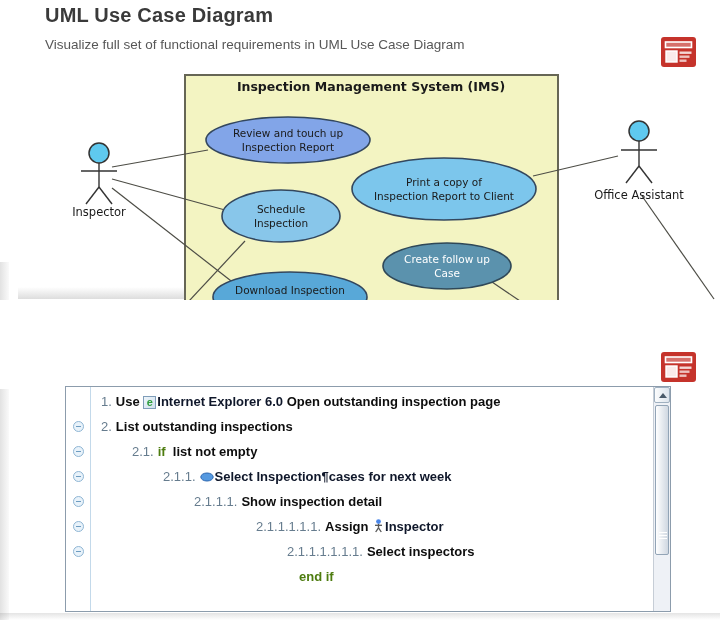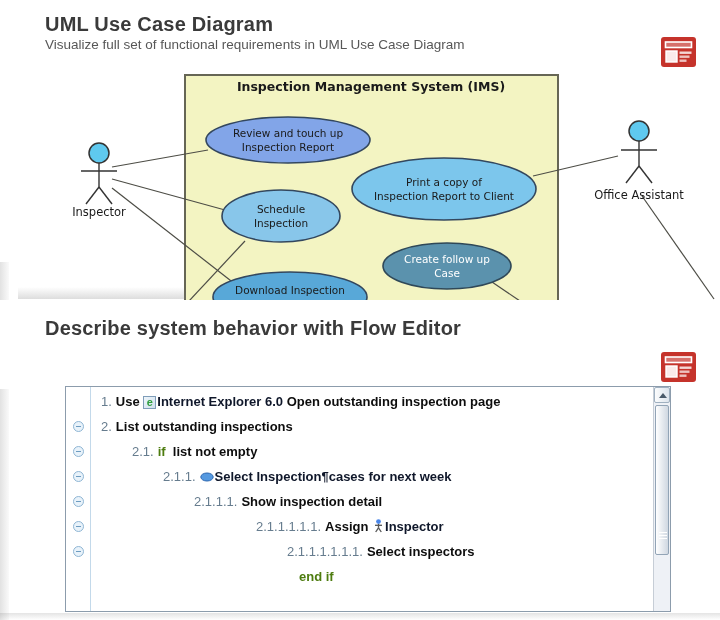--- a/index.html
+++ b/index.html
@@ -58,21 +58,21 @@
   .sthumb { position:absolute; left:1px; right:1px; top:18px; height:150px;
           background:linear-gradient(to right,#ffffff,#cfd7e1); border:1px solid #92a4b6; border-radius:2px; cursor:pointer; }
   .sgrip { position:absolute; left:3px; top:126px; width:8px; }
   .sgrip i { display:block; height:1px; margin-bottom:2px; background:#8899aa; border-bottom:1px solid #fff; }
 </style>
 </head>
 <body>
 
 <div class="page">
 
-  <h2 class="sec-title" style="top:13px;">UML Use Case Diagram</h2>
+  <h2 class="sec-title" style="top:4px;">UML Use Case Diagram</h2>
   <div class="sec-sub" style="top:37px;">Visualize full set of functional requirements in UML Use Case Diagram</div>
 
   <svg class="feat-ico" style="left:661px; top:37px;" viewBox="0 0 35 30">
     <rect x="0" y="0" width="35" height="30" rx="3" fill="#c5332b"></rect>
     <rect x="4.5" y="5" width="26" height="5.5" fill="rgba(255,255,255,0.3)" stroke="#fff" stroke-width="1.6"></rect>
     <rect x="5" y="14" width="11" height="11" fill="rgba(255,255,255,0.9)" stroke="#fff" stroke-width="1.4"></rect>
     <rect x="18.5" y="14.5" width="12" height="2.4" fill="rgba(255,255,255,0.8)"></rect>
     <rect x="18.5" y="18.5" width="10" height="2.4" fill="rgba(255,255,255,0.7)"></rect>
     <rect x="18.5" y="22.5" width="7" height="2.4" fill="rgba(255,255,255,0.7)"></rect>
   </svg>
@@ -133,21 +133,20 @@
       <line class="limb" x1="639" y1="166" x2="626" y2="183"></line>
       <line class="limb" x1="639" y1="166" x2="652" y2="183"></line>
       <text class="actor-label" x="639" y="199" text-anchor="middle">Office Assistant</text>
     </g>
   </svg>
 
   <div class="edge-strip" style="left:0; top:262px; height:38px;"></div>
   <div class="fade-bottom" style="left:18px; top:287px; width:168px; height:12px;
        background:linear-gradient(to bottom, rgba(120,120,120,0), rgba(120,120,120,0.25));"></div>
 
-  <h2 class="sec-title" style="top:317px;">Describe system behavior with Flow Editor</h2>
 
   <svg class="feat-ico" style="left:661px; top:352px;" viewBox="0 0 35 30">
     <rect x="0" y="0" width="35" height="30" rx="3" fill="#c5332b"></rect>
     <rect x="4.5" y="5" width="26" height="5.5" fill="rgba(255,255,255,0.3)" stroke="#fff" stroke-width="1.6"></rect>
     <rect x="5" y="14" width="11" height="11" fill="rgba(255,255,255,0.9)" stroke="#fff" stroke-width="1.4"></rect>
     <rect x="18.5" y="14.5" width="12" height="2.4" fill="rgba(255,255,255,0.8)"></rect>
     <rect x="18.5" y="18.5" width="10" height="2.4" fill="rgba(255,255,255,0.7)"></rect>
     <rect x="18.5" y="22.5" width="7" height="2.4" fill="rgba(255,255,255,0.7)"></rect>
   </svg>
 

